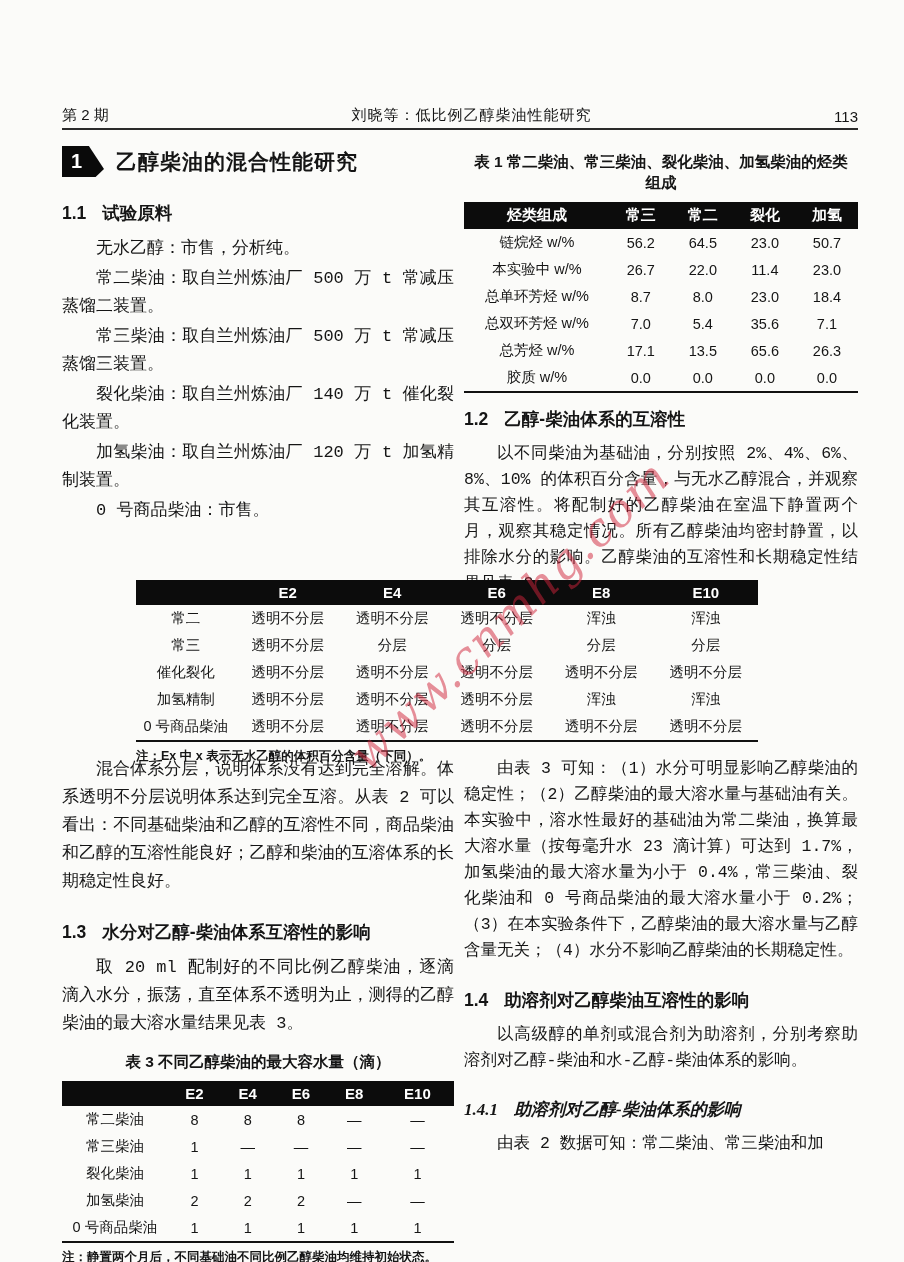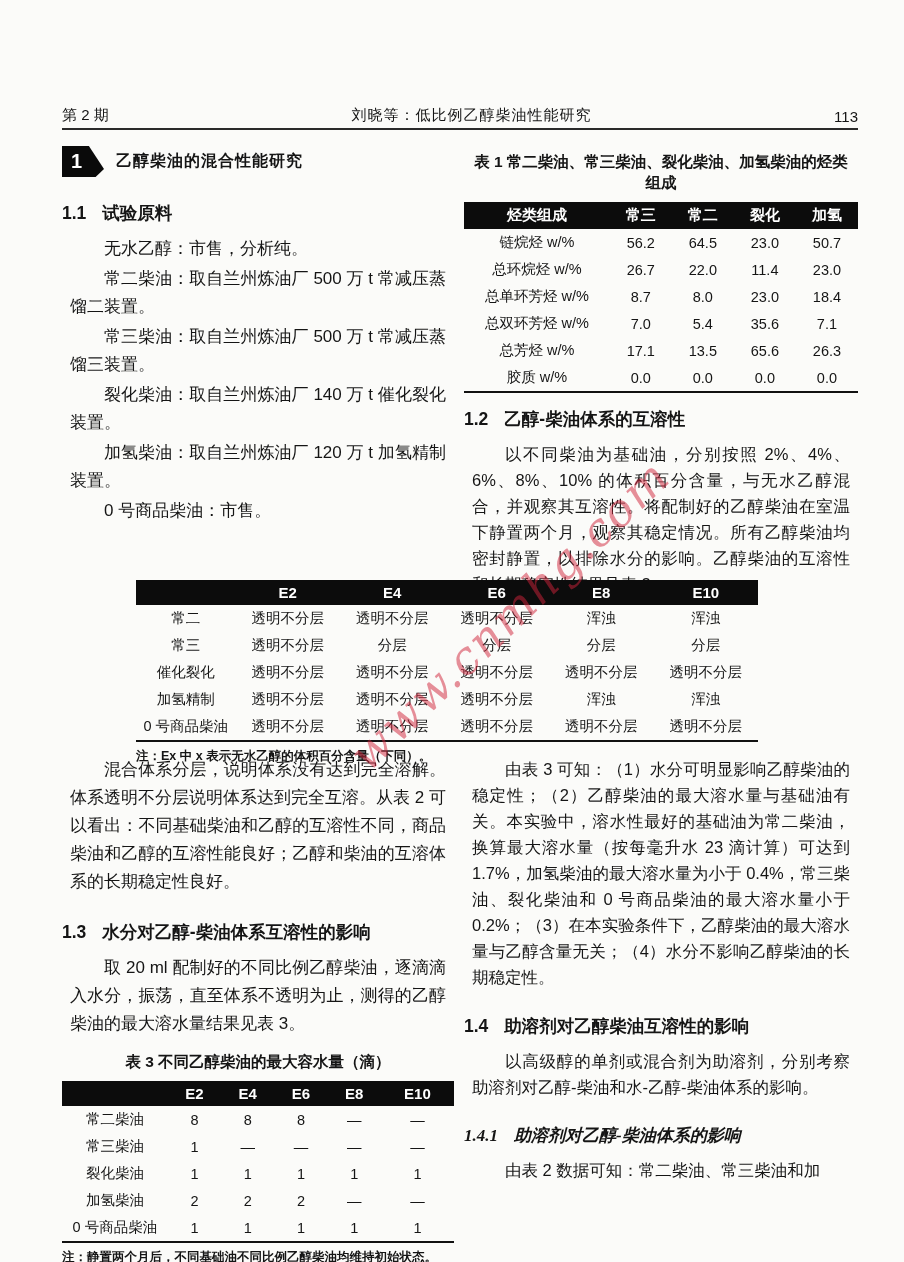--- a/index.html
+++ b/index.html
@@ -21,25 +21,25 @@
   .tablewrap-2{position:absolute;left:136px;top:580px;width:622px;}
 
   .sec1-row{display:flex;align-items:center;gap:12px;margin-bottom:14px;}
   .badge1{
     width:42px;height:31px;background:#0a0a0a;color:#fff;
     clip-path:polygon(0 0,64% 0,100% 74%,80% 100%,0 100%);
     display:flex;align-items:center;justify-content:flex-start;
     padding-left:0;font-size:20px;font-weight:bold;
   }
   .badge1 span{margin-left:9px;}
-  .sec1-title{font-size:16px;font-weight:bold;letter-spacing:1px;}
+  .sec1-title{font-size:21px;font-weight:bold;letter-spacing:1px;}
   .sec-h{font-weight:bold;font-size:17.5px;margin:24px 0 10px;}
   .sec-h .num{margin-right:16px;}
   .sec-h.kai{font-family:"Liberation Serif","DejaVu Serif",serif;font-style:italic;font-size:17px;}
-  .para{text-indent:2em;margin:0 8px 2px;line-height:28px;font-size:17px;text-align:justify;}
+  .para{text-indent:2em;margin:0 0 2px;line-height:28px;font-size:17px;text-align:justify;font-family:Liberation Mono, monospace;}
   .para.rp{line-height:26px;font-size:16.5px;}
 
   .ttitle{text-align:center;font-weight:bold;font-size:15.5px;margin:0 4px 8px;}
   table.dtable{width:100%;border-collapse:collapse;border-bottom:2.5px solid #111;}
   table.dtable th{background:#0c0c0c;color:#fff;font-weight:bold;padding:4px 2px;font-size:15px;text-align:center;}
   table.dtable td{text-align:center;padding:4px 2px;font-size:14.5px;}
   table.t1 td:first-child,table.t1 th:first-child{width:37%;}
   table.t2 td:first-child,table.t2 th:first-child{width:16%;}
   table.t3 td:first-child,table.t3 th:first-child{width:27%;}
   .tnote{font-size:12.5px;margin-top:6px;font-weight:bold;}
@@ -98,21 +98,21 @@
         </thead>
       <tbody>
           <tr>
             <td>链烷烃 w/%</td>
             <td>56.2</td>
             <td>64.5</td>
             <td>23.0</td>
             <td>50.7</td>
           </tr>
           <tr>
-            <td>总环烷烃 w/%</td>
+            <td>本实验中 w/%</td>
             <td>26.7</td>
             <td>22.0</td>
             <td>11.4</td>
             <td>23.0</td>
           </tr>
           <tr>
             <td>总单环芳烃 w/%</td>
             <td>8.7</td>
             <td>8.0</td>
             <td>23.0</td>

